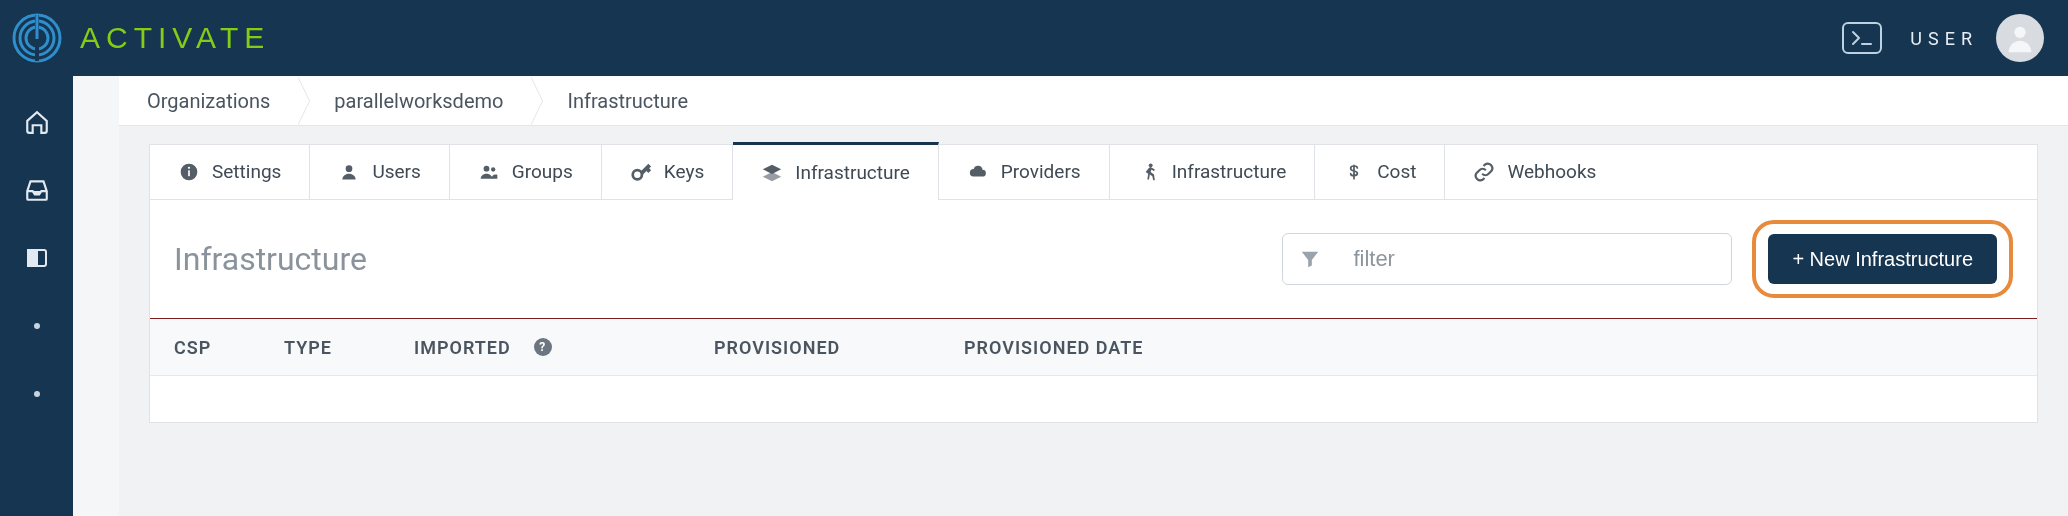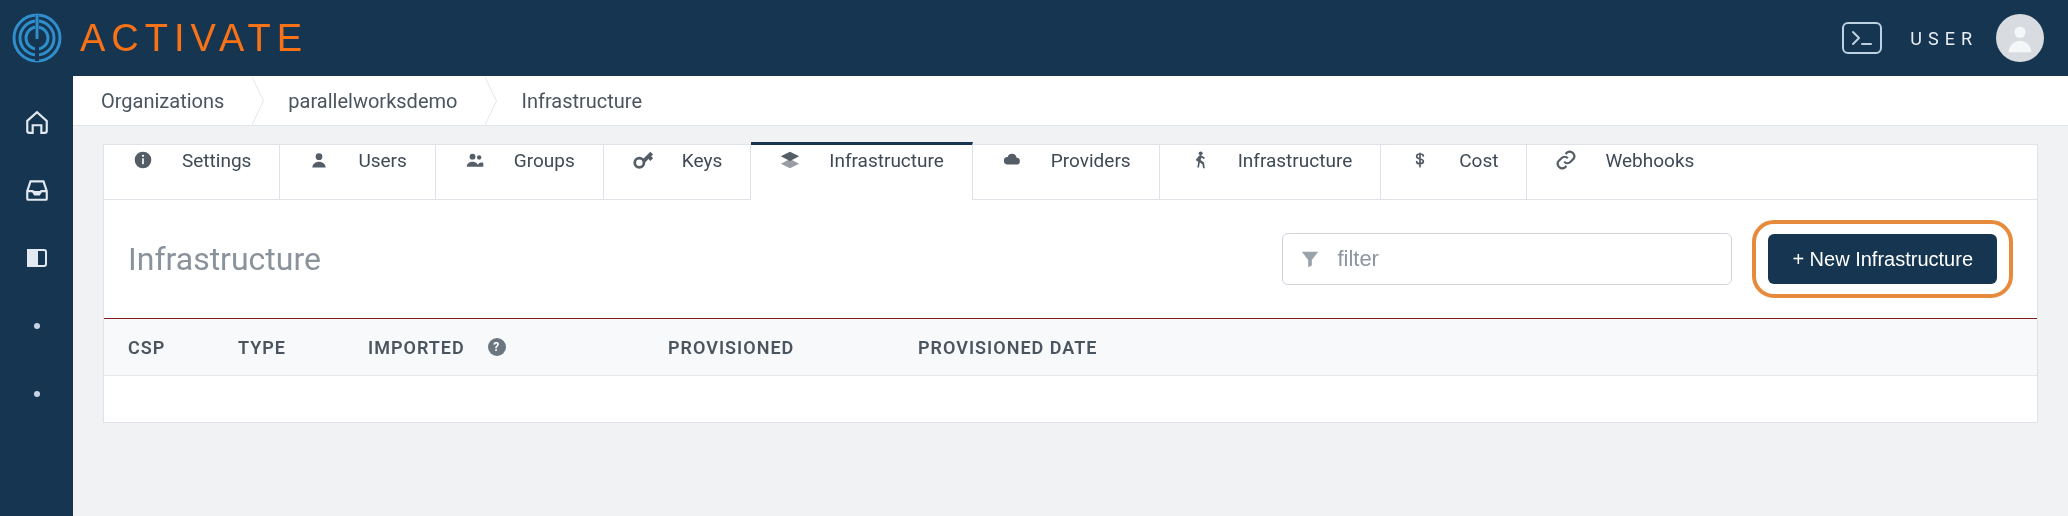--- a/index.html
+++ b/index.html
@@ -2,64 +2,64 @@
 <html><head>
 <meta charset="utf-8">
 <style>
   * { box-sizing: border-box; margin: 0; padding: 0; }
   body { font-family: -apple-system, BlinkMacSystemFont, "Segoe UI", Roboto, "Helvetica Neue", Arial, sans-serif; background: #f5f6f7; color: #333; width:2068px; height:516px; overflow:hidden; }
 
   
   .topbar { background:#163550; height:76px; display:flex; align-items:center; padding:0 24px 0 12px; }
   .logo-wrap { display:flex; align-items:center; gap:18px; }
   .logo-mark { width:50px; height:50px; }
-  .logo-word { font-family: "Arial", sans-serif; font-size:38px; letter-spacing:6px; color:#f97316; font-weight:300;text-align:right; }
+  .logo-word { font-family: "Arial", sans-serif; font-size:30px; letter-spacing:6px; color:#84cc16; font-weight:300;text-align:right; }
   .topbar-spacer { flex:1; }
   .terminal-btn { width:40px; height:32px; border:2px solid #bcd2e3; border-radius:6px; display:flex; align-items:center; justify-content:center; margin-right:28px; cursor:pointer; }
   .terminal-btn svg { stroke:#bcd2e3; }
   .user-label { color:#e8eef4; font-size:18px; letter-spacing:6px; margin-right:18px; }
   .avatar { width:48px; height:48px; border-radius:50%; background:#d8dce0; display:flex; align-items:center; justify-content:center; }
   .avatar svg { fill:#f4f6f8; }
 
   
   .shell { display:flex; height:calc(100% - 76px); }
   .leftrail { width:73px; background:#163550; display:flex; flex-direction:column; align-items:center; padding-top:32px; gap:40px; }
   .rail-btn { width:28px; height:28px; display:flex; align-items:center; justify-content:center; cursor:pointer; }
   .rail-dot { width:6px; height:6px; background:#c6d4e1; border-radius:50%; }
 
   
-  .main { flex:1; background:#0ea5e9; display:flex; flex-direction:column; }
+  .main { flex:1; background:#0ea5e9; display:flex; flex-direction:column;margin-left:46px; }
   .main-inner { background:#f1f2f4; flex:1; }
 
   
   .breadcrumb { height:50px; background:#fff; border-bottom:1px solid #e3e6e9; display:flex; align-items:center; padding-left:28px; gap:0; }
   .crumb { position:relative; padding:0 28px 0 18px; font-size:20px; color:#4a5560; cursor:pointer; }
   .crumb:first-child { padding-left:0; }
   .crumb-sep { width:18px; height:50px; position:relative; }
   .crumb-sep::before { content:""; position:absolute; left:0; top:0; width:0; height:0; border-top:25px solid transparent; border-bottom:25px solid transparent; border-left:12px solid #e3e6e9; }
   .crumb-sep::after { content:""; position:absolute; left:-1px; top:0; width:0; height:0; border-top:25px solid transparent; border-bottom:25px solid transparent; border-left:12px solid #fff; }
 
   
   .content { padding:18px 30px 30px 30px; }
 
   
   .tabstrip { display:flex; background:#fff; border:1px solid #dfe3e7; border-bottom:none; }
-  .tab { display:flex; align-items:flex-start; gap:28px; padding:4px 28px; height:54px; border-right:1px solid #dfe3e7; font-size:19px; color:#3f4a55; cursor:pointer; background:#fff; }
+  .tab { display:flex; align-items:flex-end; gap:12px; padding:16px 28px; height:54px; border-right:1px solid #dfe3e7; font-size:19px; color:#3f4a55; cursor:pointer; background:#fff; }
   .tab:last-child { border-right:none; }
   .tab.active { border-top:3px solid #163550; height:58px; margin-top:-3px; margin-bottom:-1px; z-index:2; position:relative; background:#fff; }
   .tab .ticon { width:22px; height:22px; display:flex; align-items:center; justify-content:center; }
   .tab .ticon svg { fill:#555e67; }
 
   
   .panel { border:1px solid #dfe3e7; background:#fff; }
 
   
   .panel-head { display:flex; align-items:center; padding:20px 24px; gap:20px; }
   .panel-title { font-size:32px; color:#8a939c; font-weight:400; flex:1; }
-  .filter-wrap { display:flex; align-items:center; border:1px solid #cfd5db; border-radius:6px; height:52px; width:450px; padding:12px 16px; gap:16px; background:#fff; }
+  .filter-wrap { display:flex; align-items:center; border:1px solid #cfd5db; border-radius:6px; height:52px; width:450px; padding:12px 16px; gap:32px; background:#fff; }
   .filter-wrap svg { fill:#9aa3ab; }
   .filter-input { border:none; outline:none; font-size:22px; color:#666; flex:1; background:transparent; }
   .filter-input::placeholder { color:#8d969e; }
 
   .highlight-ring { border:4px solid #e88a3c; border-radius:22px; padding:10px 12px; display:flex; align-items:center; }
   .new-btn { background:#163550; color:#fff; border:none; border-radius:6px; height:50px; padding:0 24px; font-size:20px; cursor:pointer; white-space:nowrap; }
 
   
   .thead { display:flex; align-items:center; height:58px; background:#f8f9fa; border-top:1px solid #7f1d1d; border-bottom:1px solid #e6e9ec; padding:0 24px; gap:40px; font-size:18px; letter-spacing:1px; color:#4b555f; font-weight:600; }
   .th-csp { width:70px; }

